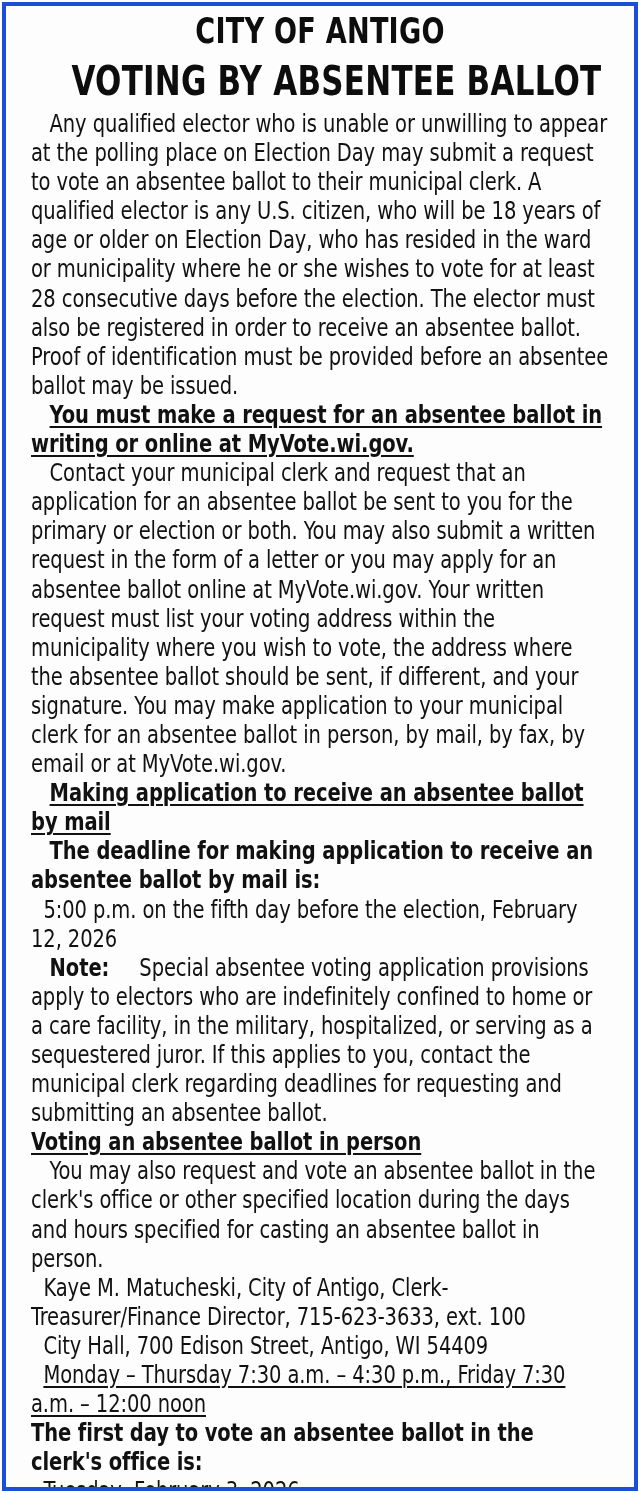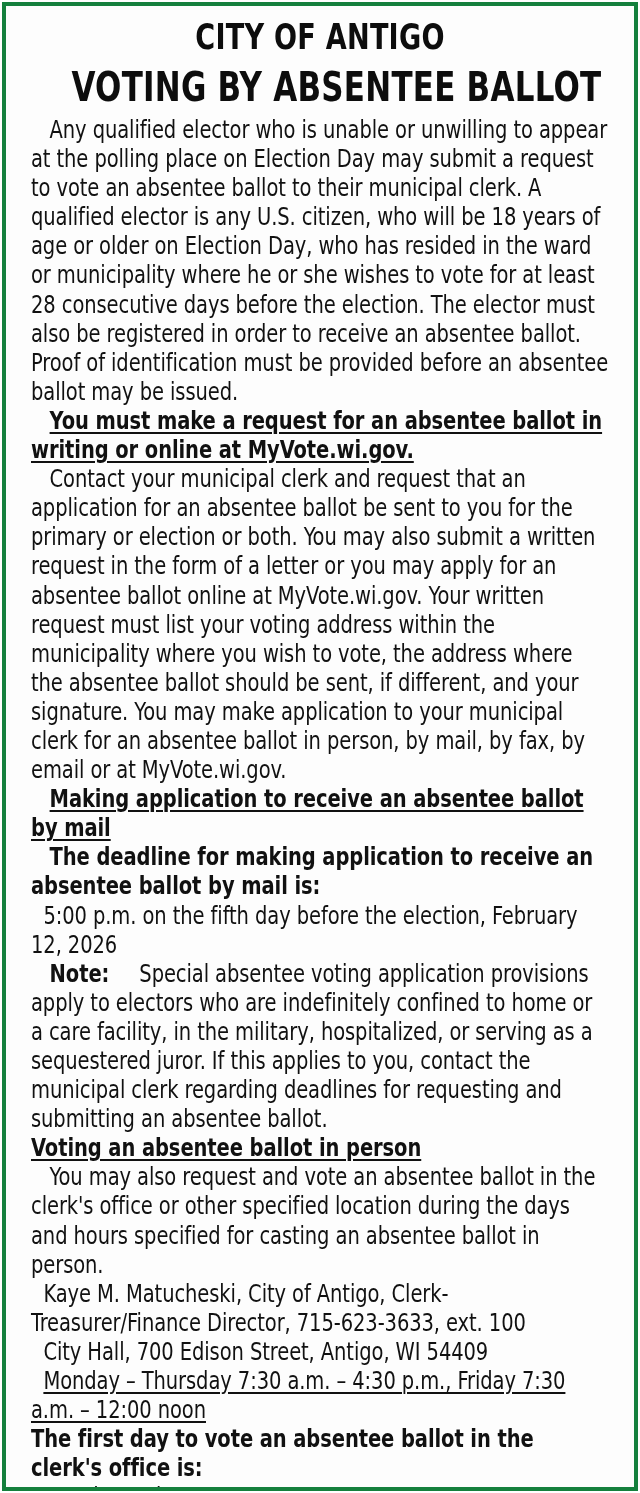--- a/index.html
+++ b/index.html
@@ -18,23 +18,23 @@
     box-sizing: border-box;
     width: 640px;
     height: 1493px;
     padding: 2px;
     background: #ffffff;
   }
   .frame {
     box-sizing: border-box;
     width: 100%;
     height: 100%;
-    border: 4px solid #15803d;
+    border: 4px solid #1d4ed8;
     background: #fdfdfd;
-    padding: 8px 25px 10px 25px;
+    padding: 2px 25px 10px 25px;
     overflow: hidden;
   }
 
   
   .title-block { text-align: center; }
   .title {
     font-family: "DejaVu Sans Condensed", "Liberation Sans Narrow", "Liberation Sans", sans-serif;
     font-weight: 700;
     color: #0d0d0d;
     letter-spacing: 0.3px;

